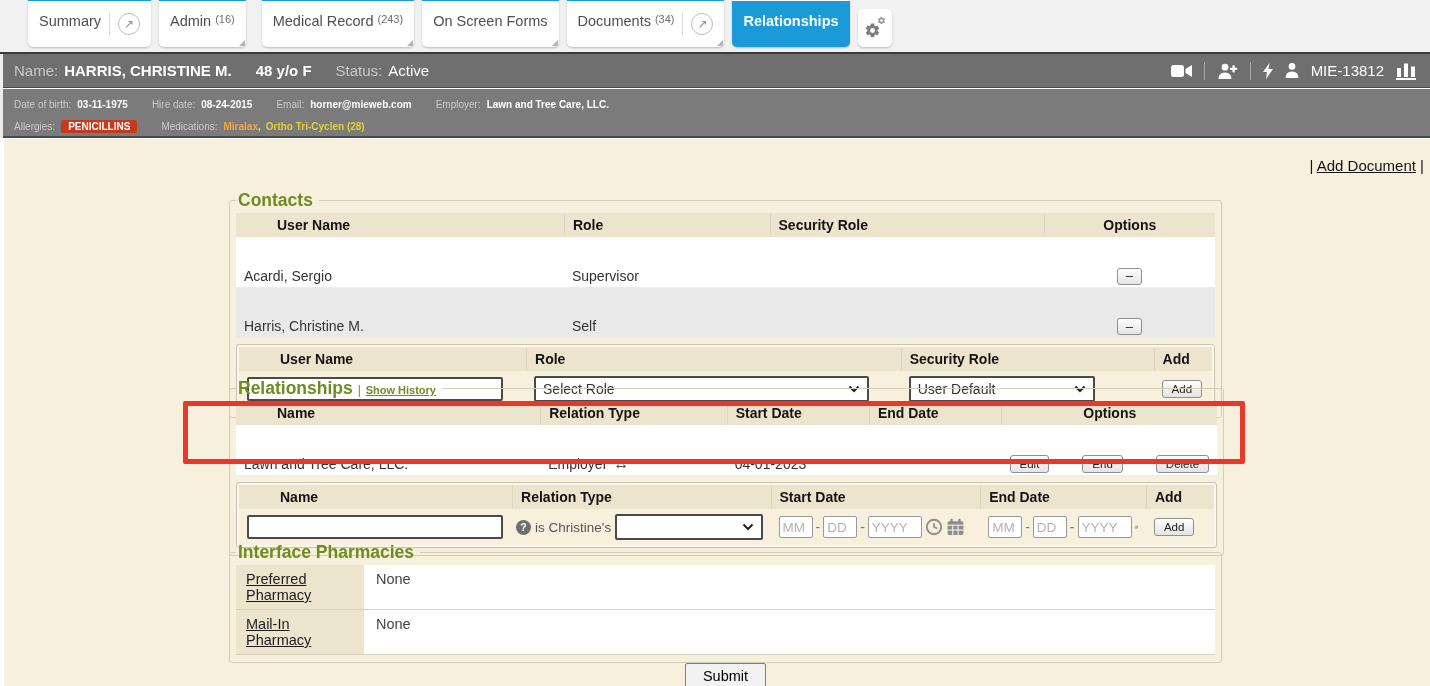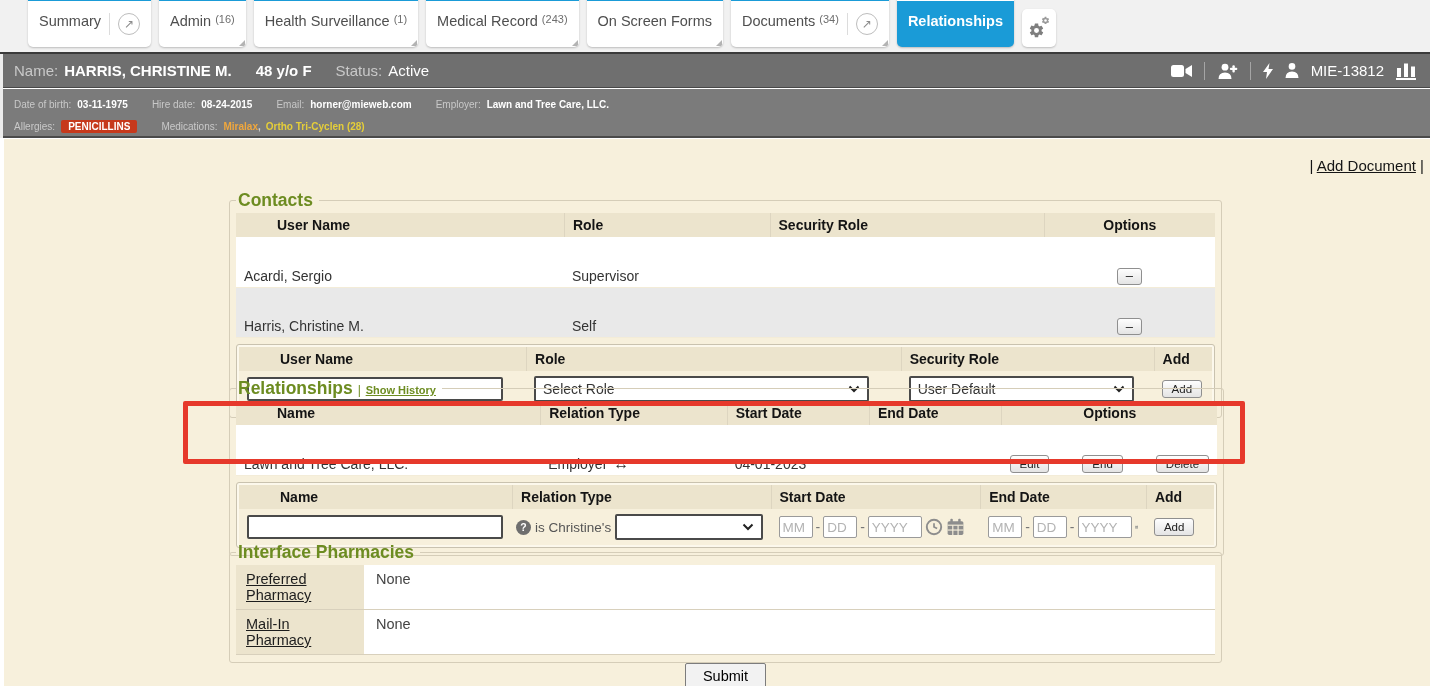--- a/index.html
+++ b/index.html
@@ -79,21 +79,21 @@
   .addbox { border:1px solid #c9c2af; border-radius:3px; background:#f7f0dc; margin-top:6px;
             box-shadow:0 0 0 2px #fcf8ec inset; }
   .addbox .thead { margin:2px; }
   .addrow { display:flex; align-items:center; min-height:36px; padding:0 2px 4px; }
   .addrow .td { padding:0 8px; display:flex; align-items:center; gap:4px; }
 
   .text-input { width:256px; height:24px; border:2px solid #4a4a4a; border-radius:2px; background:#fff;
                 font-family:"Liberation Sans", sans-serif; font-size:14px; padding:0 5px; }
   .sel { height:26px; border:2px solid #4a4a4a; border-radius:2px; background:#fff; display:flex;
          align-items:center; justify-content:space-between; padding:0 7px; font-size:14px; color:#333; cursor:pointer; }
-  .sel-role { width:335px; } .sel-sec { width:225px; } .sel-rel { width:160px; }
+  .sel-role { width:335px; } .sel-sec { width:186px; } .sel-rel { width:160px; }
 
   .btn { border:1px solid #8f8f8f; background:linear-gradient(#fefefe,#e4e4e4); border-radius:3px;
          font-family:"Liberation Sans", sans-serif; font-size:11.5px; color:#222; padding:2px 9px; cursor:pointer; }
   .btn-minus { width:25px; height:17px; padding:0; line-height:12px; font-size:13px; }
   .opt-group { display:flex; justify-content:center; gap:33px; width:100%; }
 
   .date-input { height:22px; border:1px solid #9a9a9a; border-radius:2px; background:#fff;
                 font-family:"Liberation Sans", sans-serif; font-size:13.5px; padding:0 3px; color:#444; }
   .date-input::placeholder { color:#b3b3b3; }
   .din-mm { width:34px; } .din-dd { width:34px; } .din-yy { width:54px; }
@@ -134,24 +134,20 @@
   <div class="tab">
     <div class="tab-strip"></div>
     <div class="tab-body">
       <span>Admin</span>
       <span class="tab-count">(16)</span>
     </div>
     <span class="corner"></span>
   </div>
   <div class="tab">
     <div class="tab-strip"></div>
-    <div class="tab-body">
-      <span>Health Surveillance</span>
-      <span class="tab-count">(1)</span>
-    </div>
     <span class="corner"></span>
   </div>
   <div class="tab">
     <div class="tab-strip"></div>
     <div class="tab-body">
       <span>Medical Record</span>
       <span class="tab-count">(243)</span>
     </div>
     <span class="corner"></span>
   </div>

